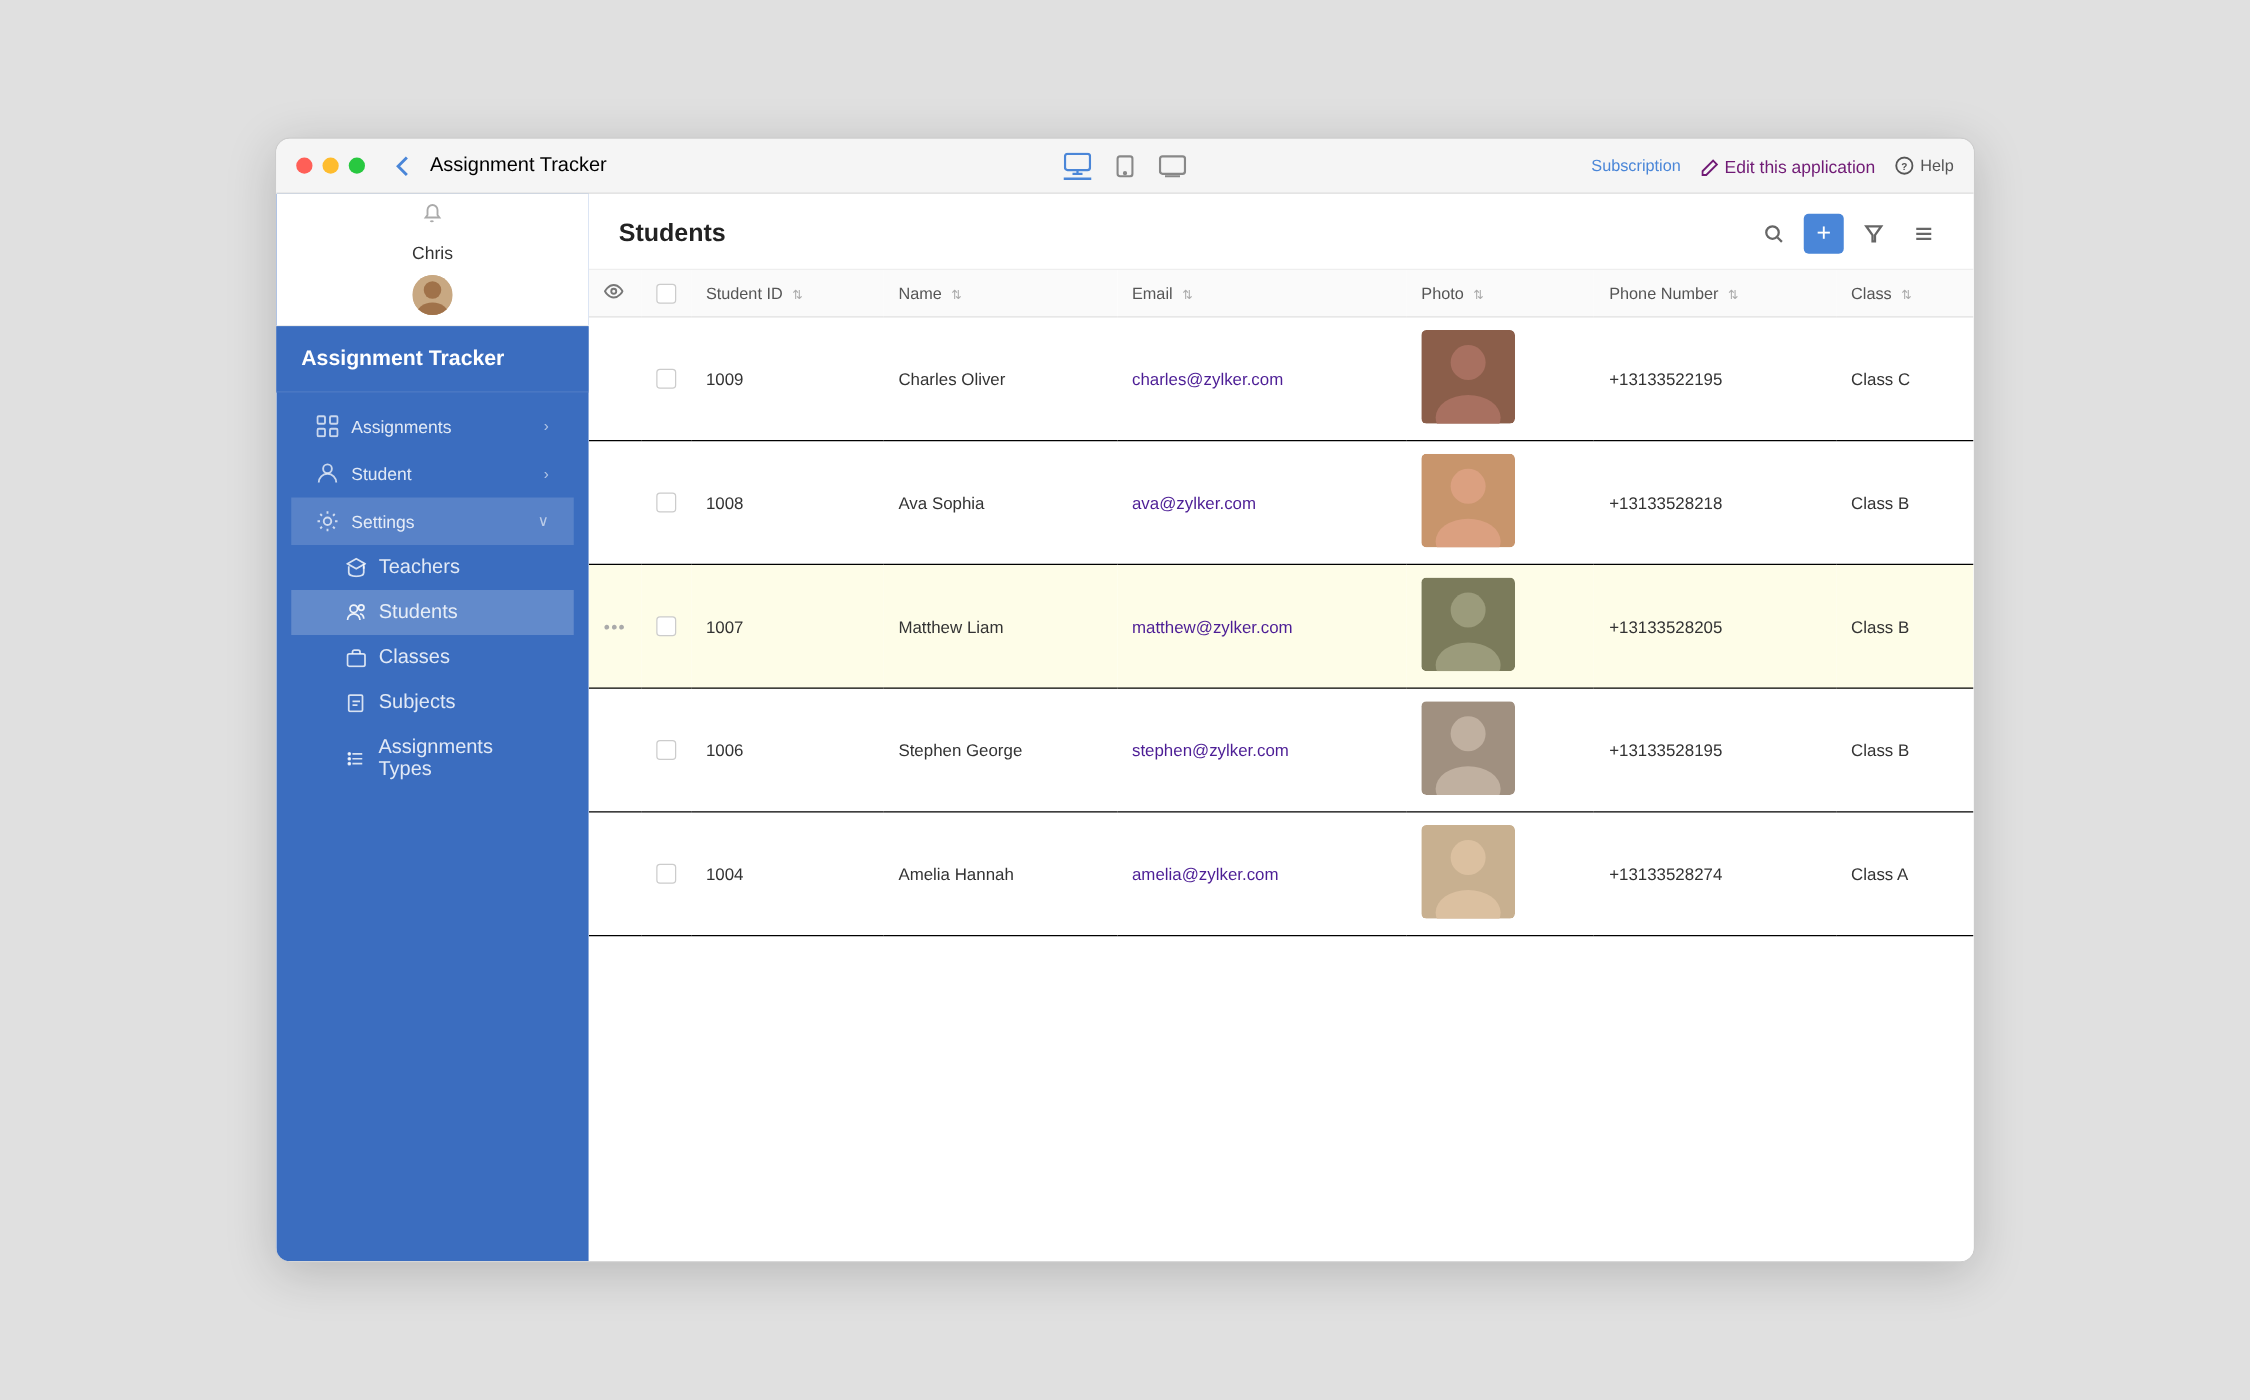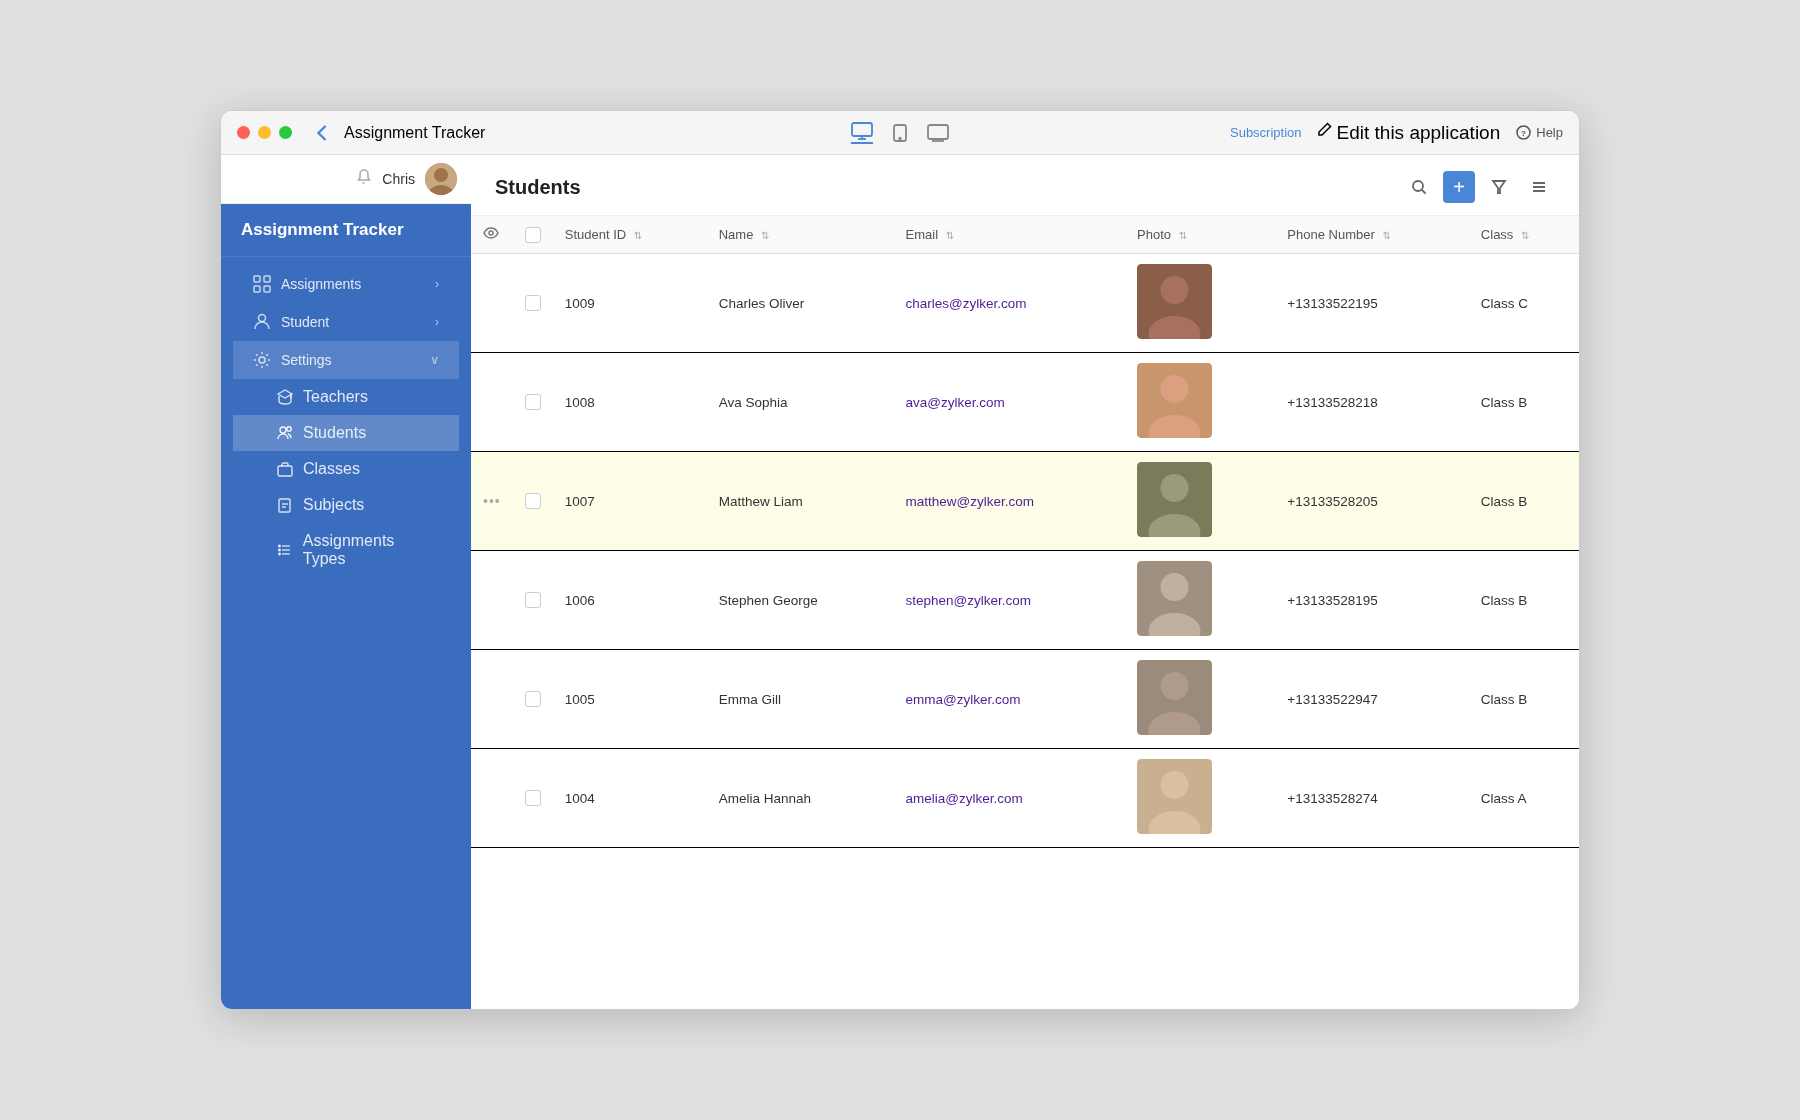--- a/index.html
+++ b/index.html
@@ -80,24 +80,24 @@
       gap: 16px;
     }
     .subscription-link {
       color: #4a86d8;
       font-size: 13px;
       cursor: pointer;
       text-decoration: none;
     }
     .edit-app-btn {
       display: flex;
-      align-items: flex-start;
+      align-items: flex-end;
       gap: 5px;
-      font-size: 19px;
-      color: #000000;
+      font-size: 14px;
+      color: #701a75;
       cursor: pointer;
     }
     .help-btn {
       display: flex;
       align-items: center;
       gap: 5px;
       font-size: 13px;
       color: #555;
       cursor: pointer;
     }
@@ -325,21 +325,21 @@
         <span>Help</span>
       </div>
     </div>
   </div>
 
   <div class="main-layout">
 
     <div class="sidebar">
 
       <div style="background:#3b6dbf; display:flex; flex-direction:column;">
-        <div style="display:flex; align-items:center; justify-content:flex-end; padding:8px 14px; background:#fff; border-bottom:1px solid #eee; gap:10px;">
+        <div style="display:flex; align-items:center; justify-content:flex-end; padding:8px 14px; background:#fff; border-bottom:1px solid #eee; gap:10px;flex-direction:column;">
           <span style="color:#aaa; font-size:16px; cursor:pointer;">
             <svg width="16" height="16" viewBox="0 0 16 16" fill="none" stroke="#aaa" stroke-width="1.5">
               <path d="M8 1C5.8 1 4 2.8 4 5v4l-1.5 2h11L12 9V5c0-2.2-1.8-4-4-4z"></path>
               <path d="M6.5 13.5c.3.8 1.7.8 2 0"></path>
             </svg>
           </span>
           <span style="font-size:14px;color:#333;">Chris</span>
           <div style="width:32px;height:32px;border-radius:50%;overflow:hidden;background:#c8a882;">
             <svg viewBox="0 0 32 32" width="32" height="32">
               <rect width="32" height="32" fill="#c8a882"></rect>
@@ -574,38 +574,20 @@
     </svg>
   </div></td>
                 <td>+13133528195</td>
                 <td>Class B</td>
               </tr>
               <tr>
                 <td></td>
                 <td>
                   <div class="row-checkbox"></div>
                 </td>
-                <td>1005</td>
-                <td>Emma Gill</td>
-                <td class="email">emma@zylker.com</td>
-                <td><div class="photo-img">
-    <svg width="75" height="75" viewBox="0 0 75 75" xmlns="http://www.w3.org/2000/svg">
-      <rect width="75" height="75" fill="#9B8B7B" rx="4"></rect>
-      <circle cx="37.5" cy="26" r="14" fill="#B09B8B"></circle>
-      <ellipse cx="37.5" cy="70" rx="26" ry="18" fill="#B09B8B"></ellipse>
-    </svg>
-  </div></td>
-                <td>+13133522947</td>
-                <td>Class B</td>
-              </tr>
-              <tr>
-                <td></td>
-                <td>
-                  <div class="row-checkbox"></div>
-                </td>
                 <td>1004</td>
                 <td>Amelia Hannah</td>
                 <td class="email">amelia@zylker.com</td>
                 <td><div class="photo-img">
     <svg width="75" height="75" viewBox="0 0 75 75" xmlns="http://www.w3.org/2000/svg">
       <rect width="75" height="75" fill="#C8B090" rx="4"></rect>
       <circle cx="37.5" cy="26" r="14" fill="#DBC0A0"></circle>
       <ellipse cx="37.5" cy="70" rx="26" ry="18" fill="#DBC0A0"></ellipse>
     </svg>
   </div></td>

